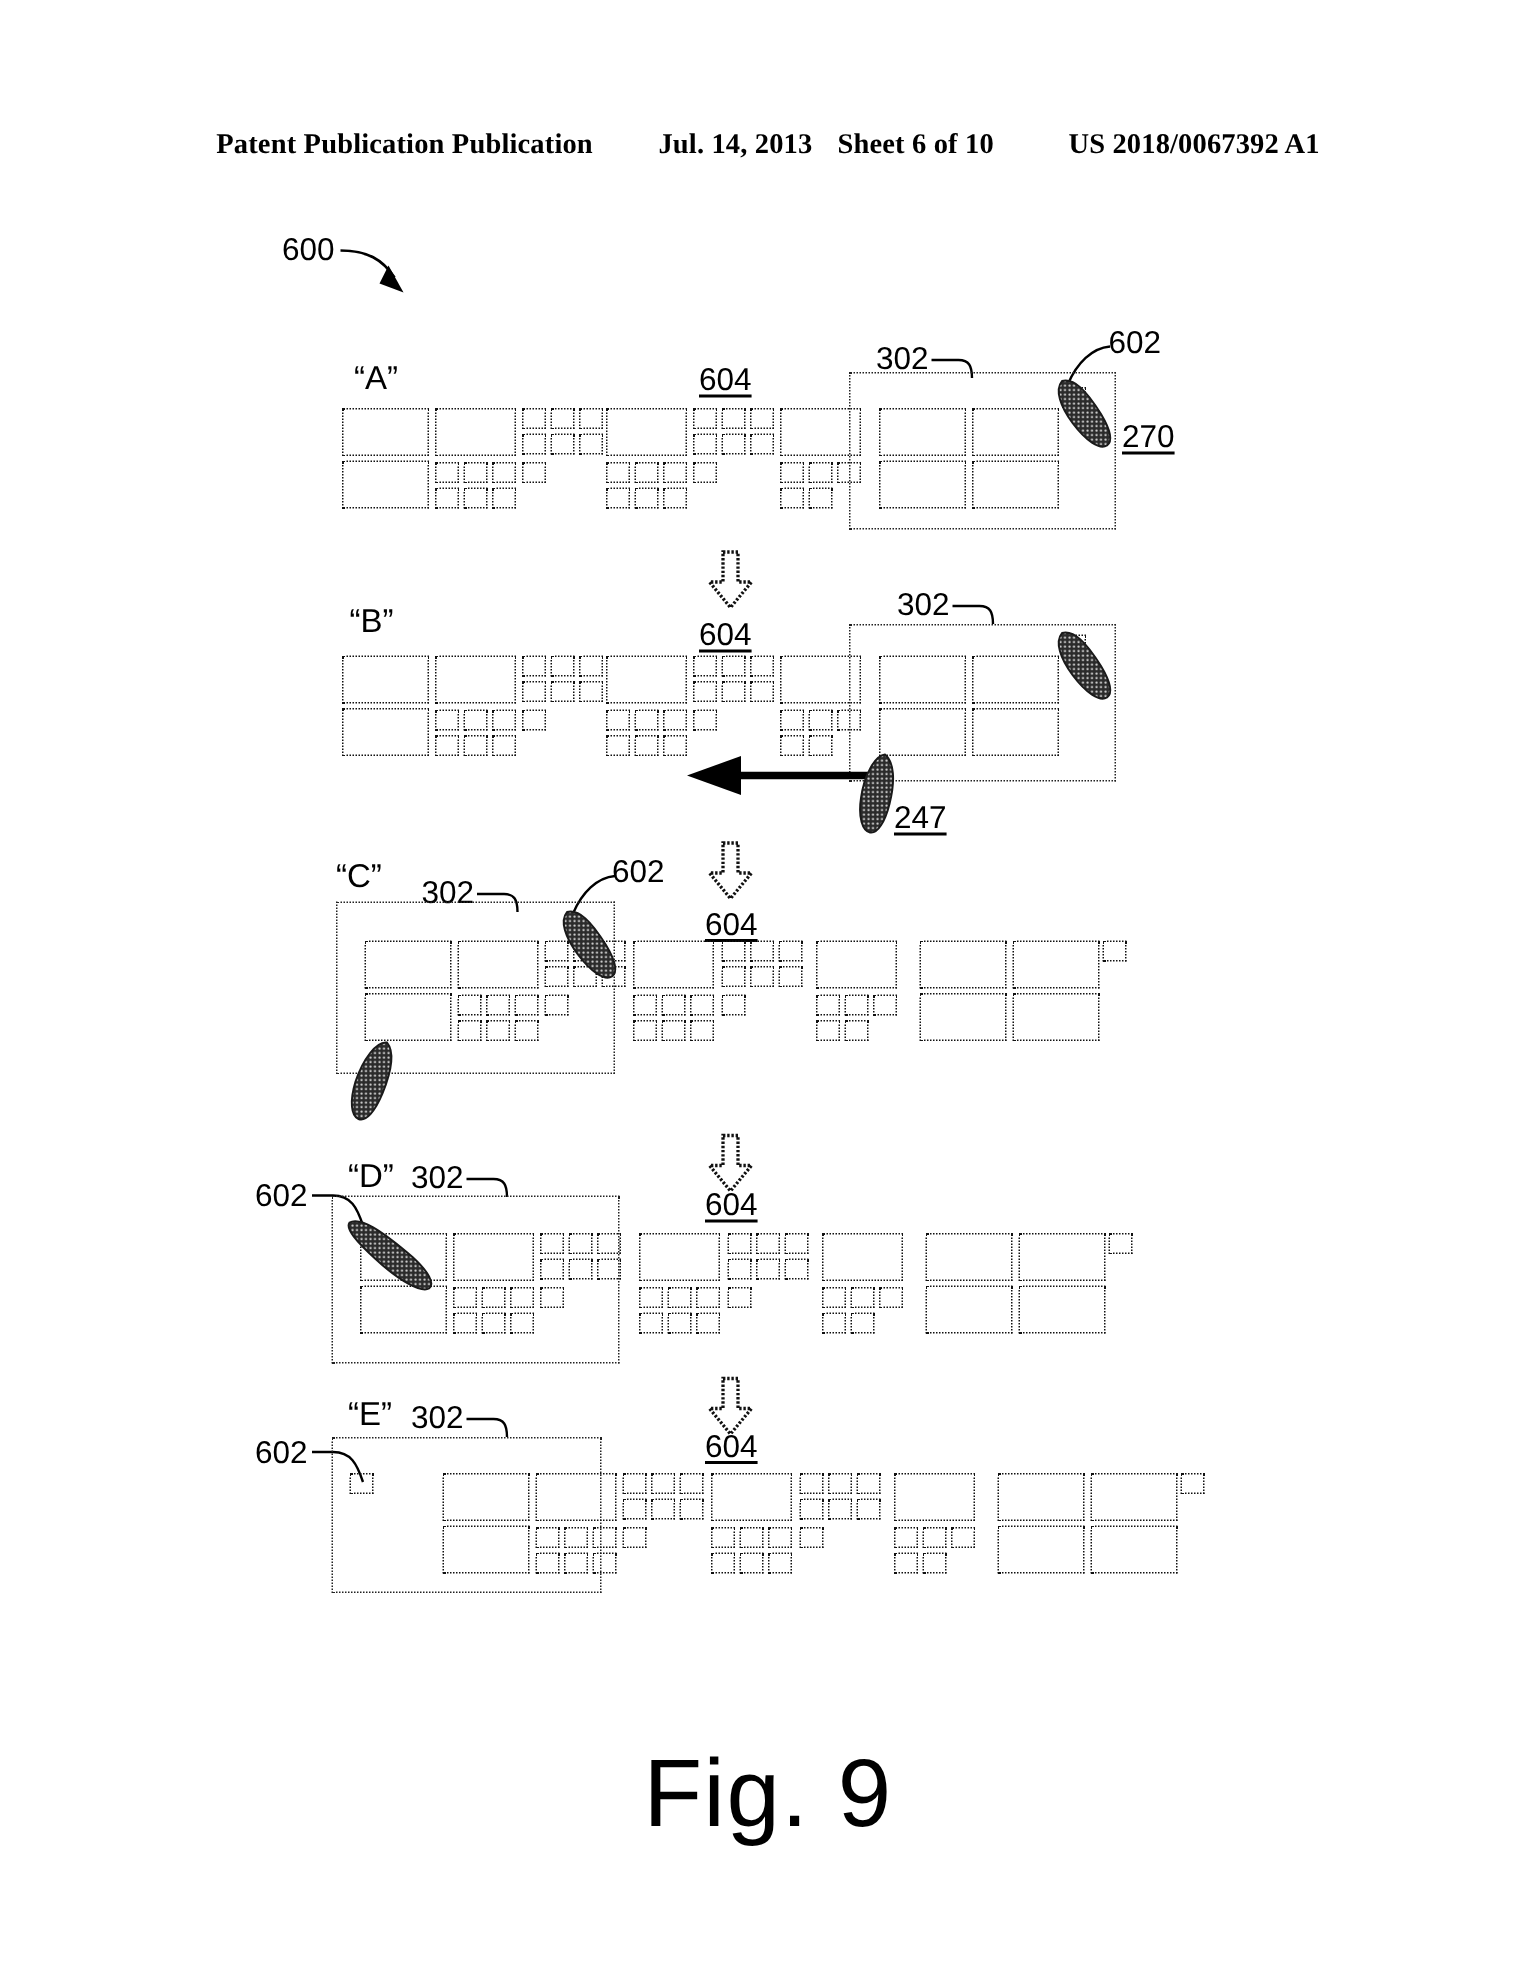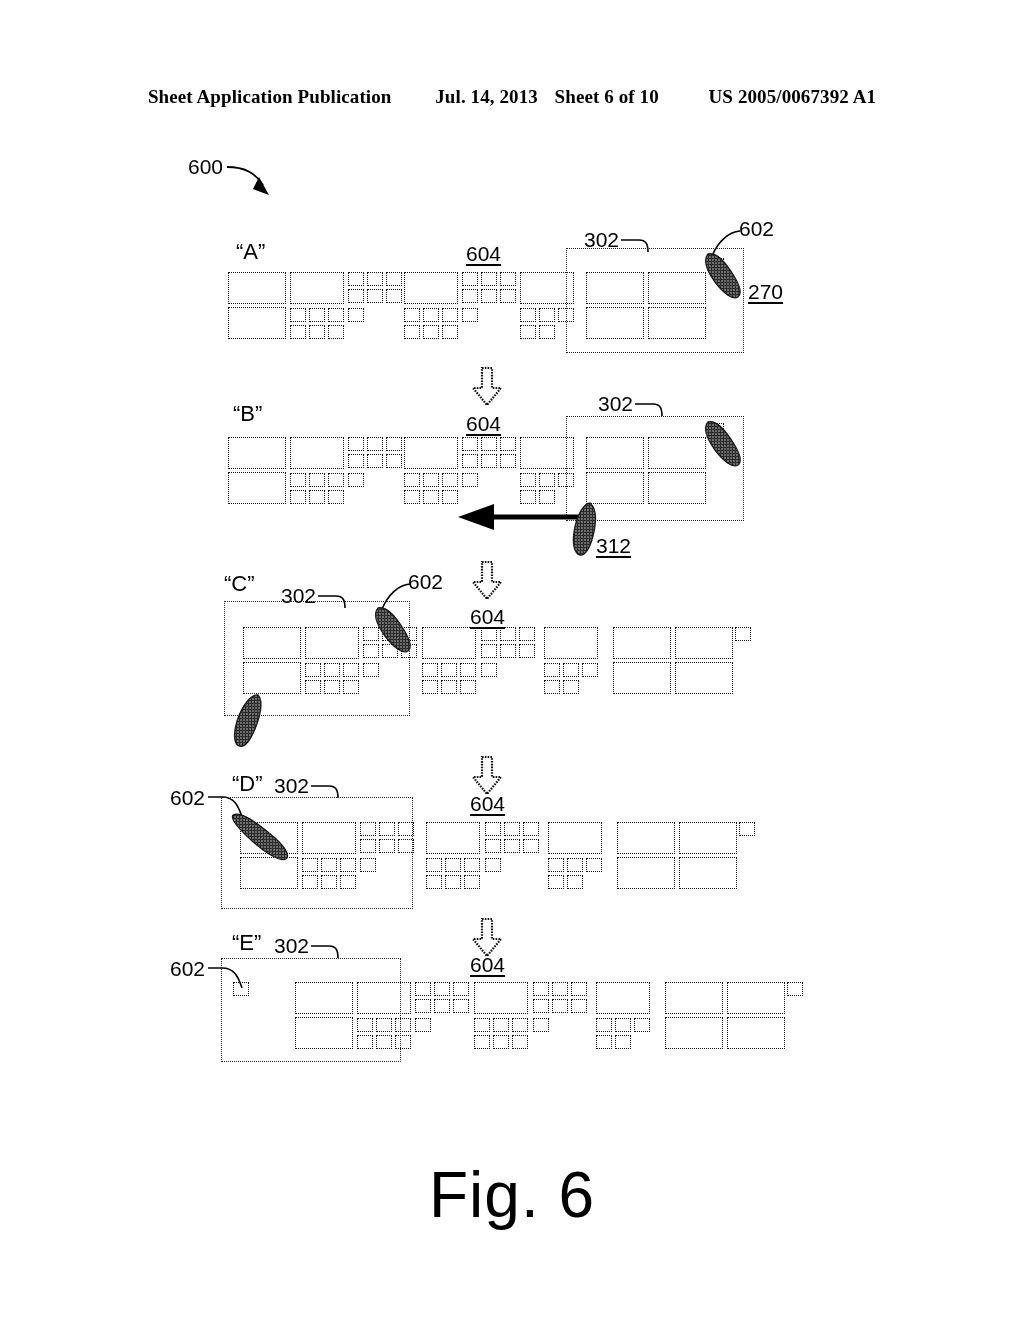--- a/index.html
+++ b/index.html
@@ -87,27 +87,27 @@
 
   
   .leader { position: absolute; }
 
   .panel-group { position: absolute; }
 </style>
 </head>
 <body>
 
 <div id="page-header">
-  <span class="seg">Sheet Application Publication</span>
+  <span class="seg">Patent Publication Publication</span>
   <span class="gap1"></span>
   <span class="seg">Jul. 14, 2013</span>
   <span class="inner-gap"></span>
   <span class="seg">Sheet 6 of 10</span>
   <span class="gap2"></span>
-  <span class="seg">US 2005/0067392 A1</span>
+  <span class="seg">US 2018/0067392 A1</span>
 </div>
 
 <div class="canvas">
 
   <div class="lbl" style="left:188px; top:156px;">600</div>
   <svg class="leader" style="left:225px; top:155px;" width="70" height="50">
     <path d="M2,12 C20,12 30,18 38,30" stroke="#000" stroke-width="1.8" fill="none"></path>
     <path d="M34,22 L44,40 L28,34 Z" fill="#000"></path>
   </svg>
 
@@ -258,21 +258,21 @@
 
     <svg class="cursor" style="left:563px; top:500px;" width="54" height="66">
       <defs>
         <pattern id="stipB2" width="3" height="3" patternUnits="userSpaceOnUse">
           <rect width="3" height="3" fill="#2b2b2b"></rect>
           <circle cx="1" cy="1" r="0.75" fill="#cfcfcf"></circle>
         </pattern>
       </defs>
       <path d="M27,3 C33,8 34,20 30,36 C27,48 22,56 17,55 C12,54 9,45 11,32 C13,17 20,4 27,3 Z" fill="url(#stipB2)" stroke="#1a1a1a" stroke-width="1.3"></path>
     </svg>
-    <div class="lbl und" style="left:596px; top:535px;">312</div>
+    <div class="lbl und" style="left:596px; top:535px;">247</div>
   </div>
 
   <svg class="downarrow" style="left:470px; top:560px;" width="34" height="42">
     <path d="M12,2 L22,2 L22,22 L31,22 L17,39 L3,22 L12,22 Z" fill="#ffffff" stroke="#111" stroke-width="2.2" stroke-dasharray="1.6 1.2"></path>
   </svg>
 
   <div class="panel-group">
     <div class="lbl quo" style="left:224px; top:573px;">“C”</div>
     <div class="lbl" style="left:281px; top:585px;">302</div>
     <svg class="leader" style="left:316px; top:588px;" width="40" height="24">
@@ -487,13 +487,13 @@
 
     <div class="tile" style="left:665px; top:982px; width:58px; height:32px;"></div>
     <div class="tile" style="left:665px; top:1017px; width:58px; height:32px;"></div>
     <div class="tile" style="left:727px; top:982px; width:58px; height:32px;"></div>
     <div class="tile" style="left:727px; top:1017px; width:58px; height:32px;"></div>
     <div class="tile" style="left:787px; top:982px; width:16px; height:14px;"></div>
   </div>
 
 </div>
 
-<div id="fig-caption">Fig. 6</div>
+<div id="fig-caption">Fig. 9</div>
 
 </body></html>

